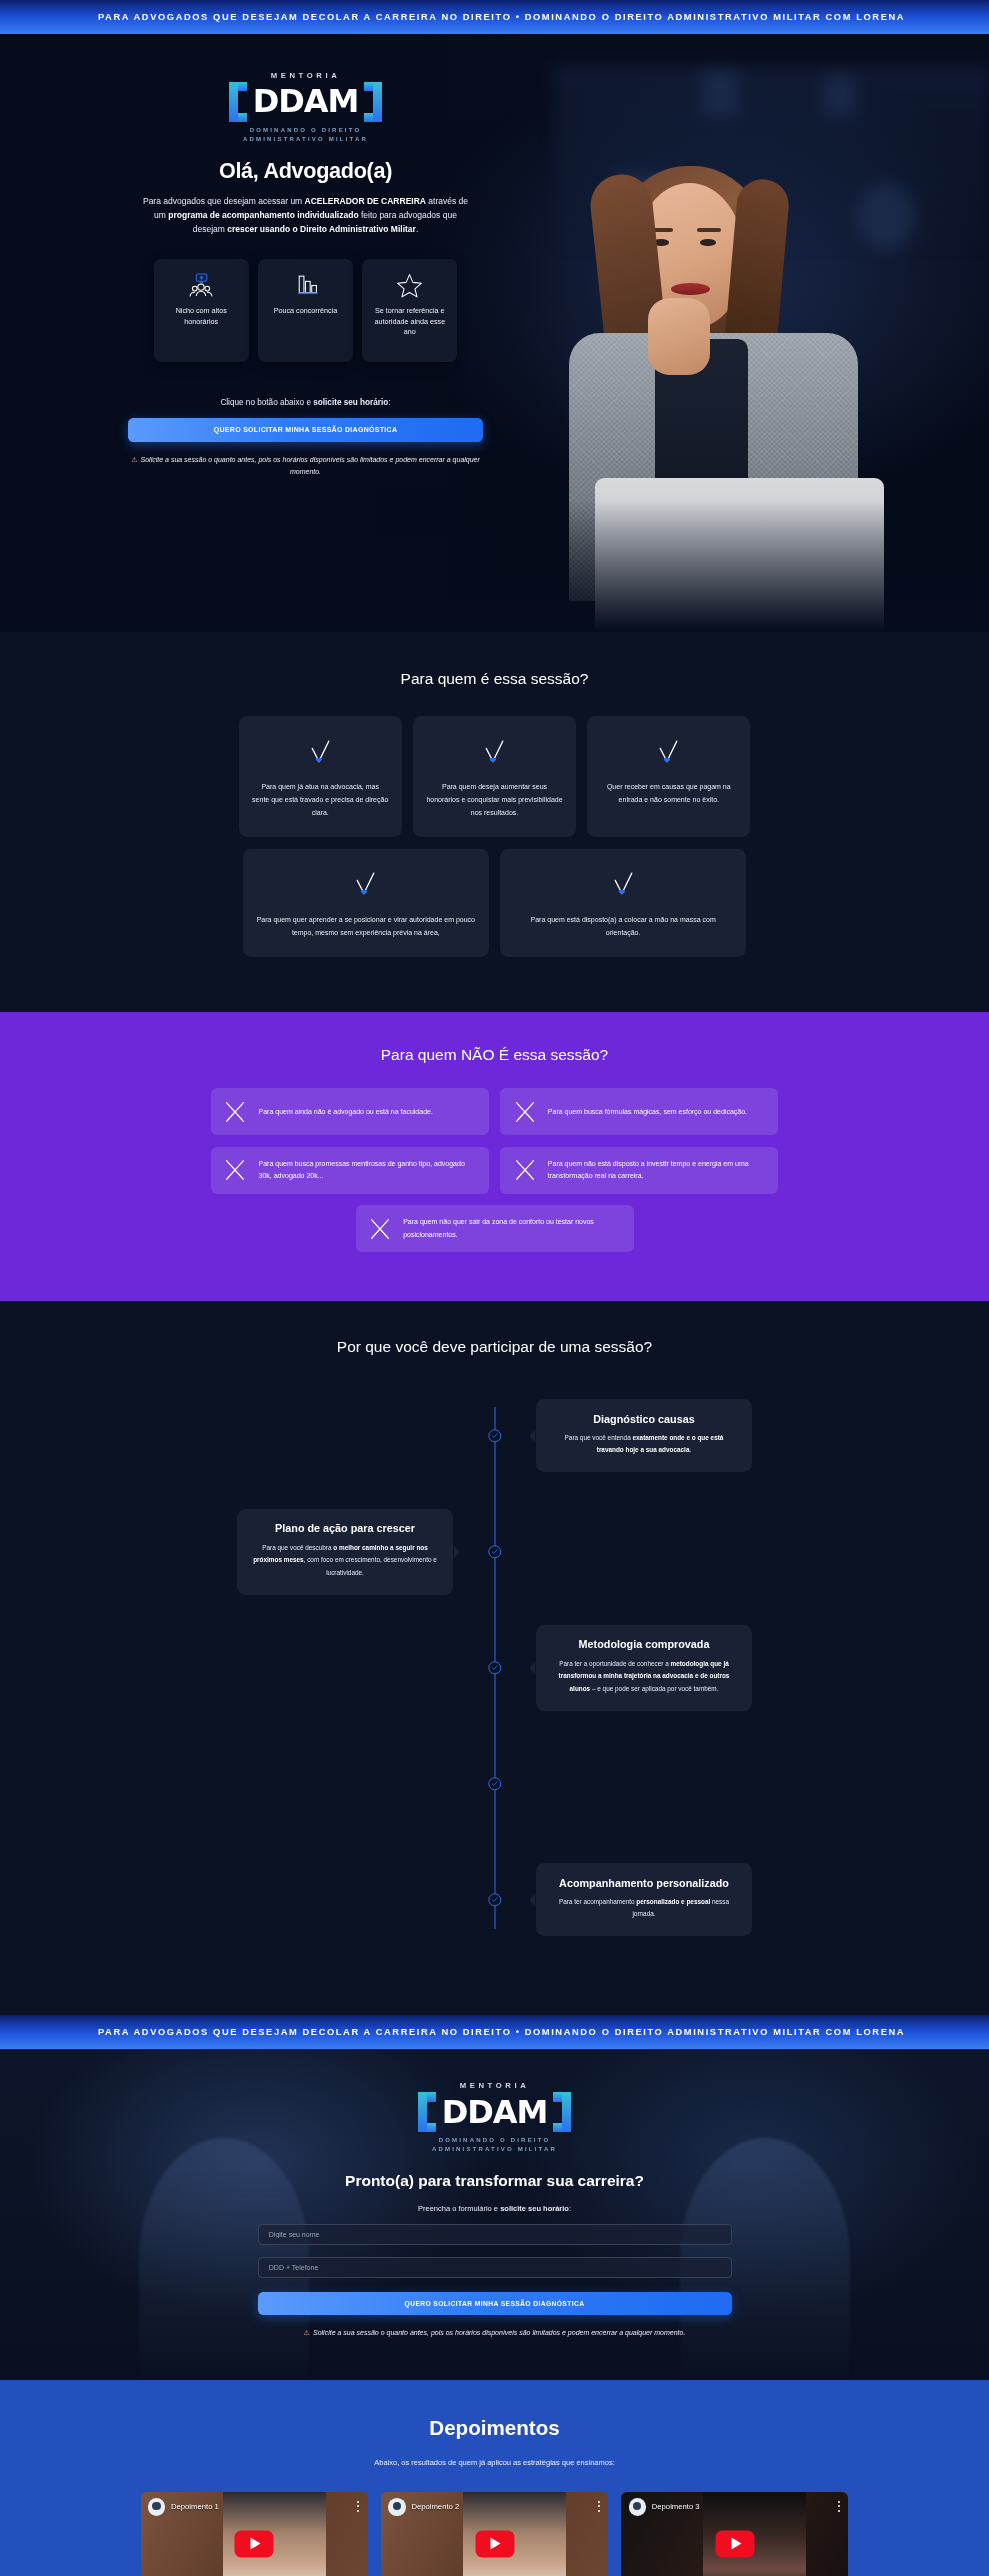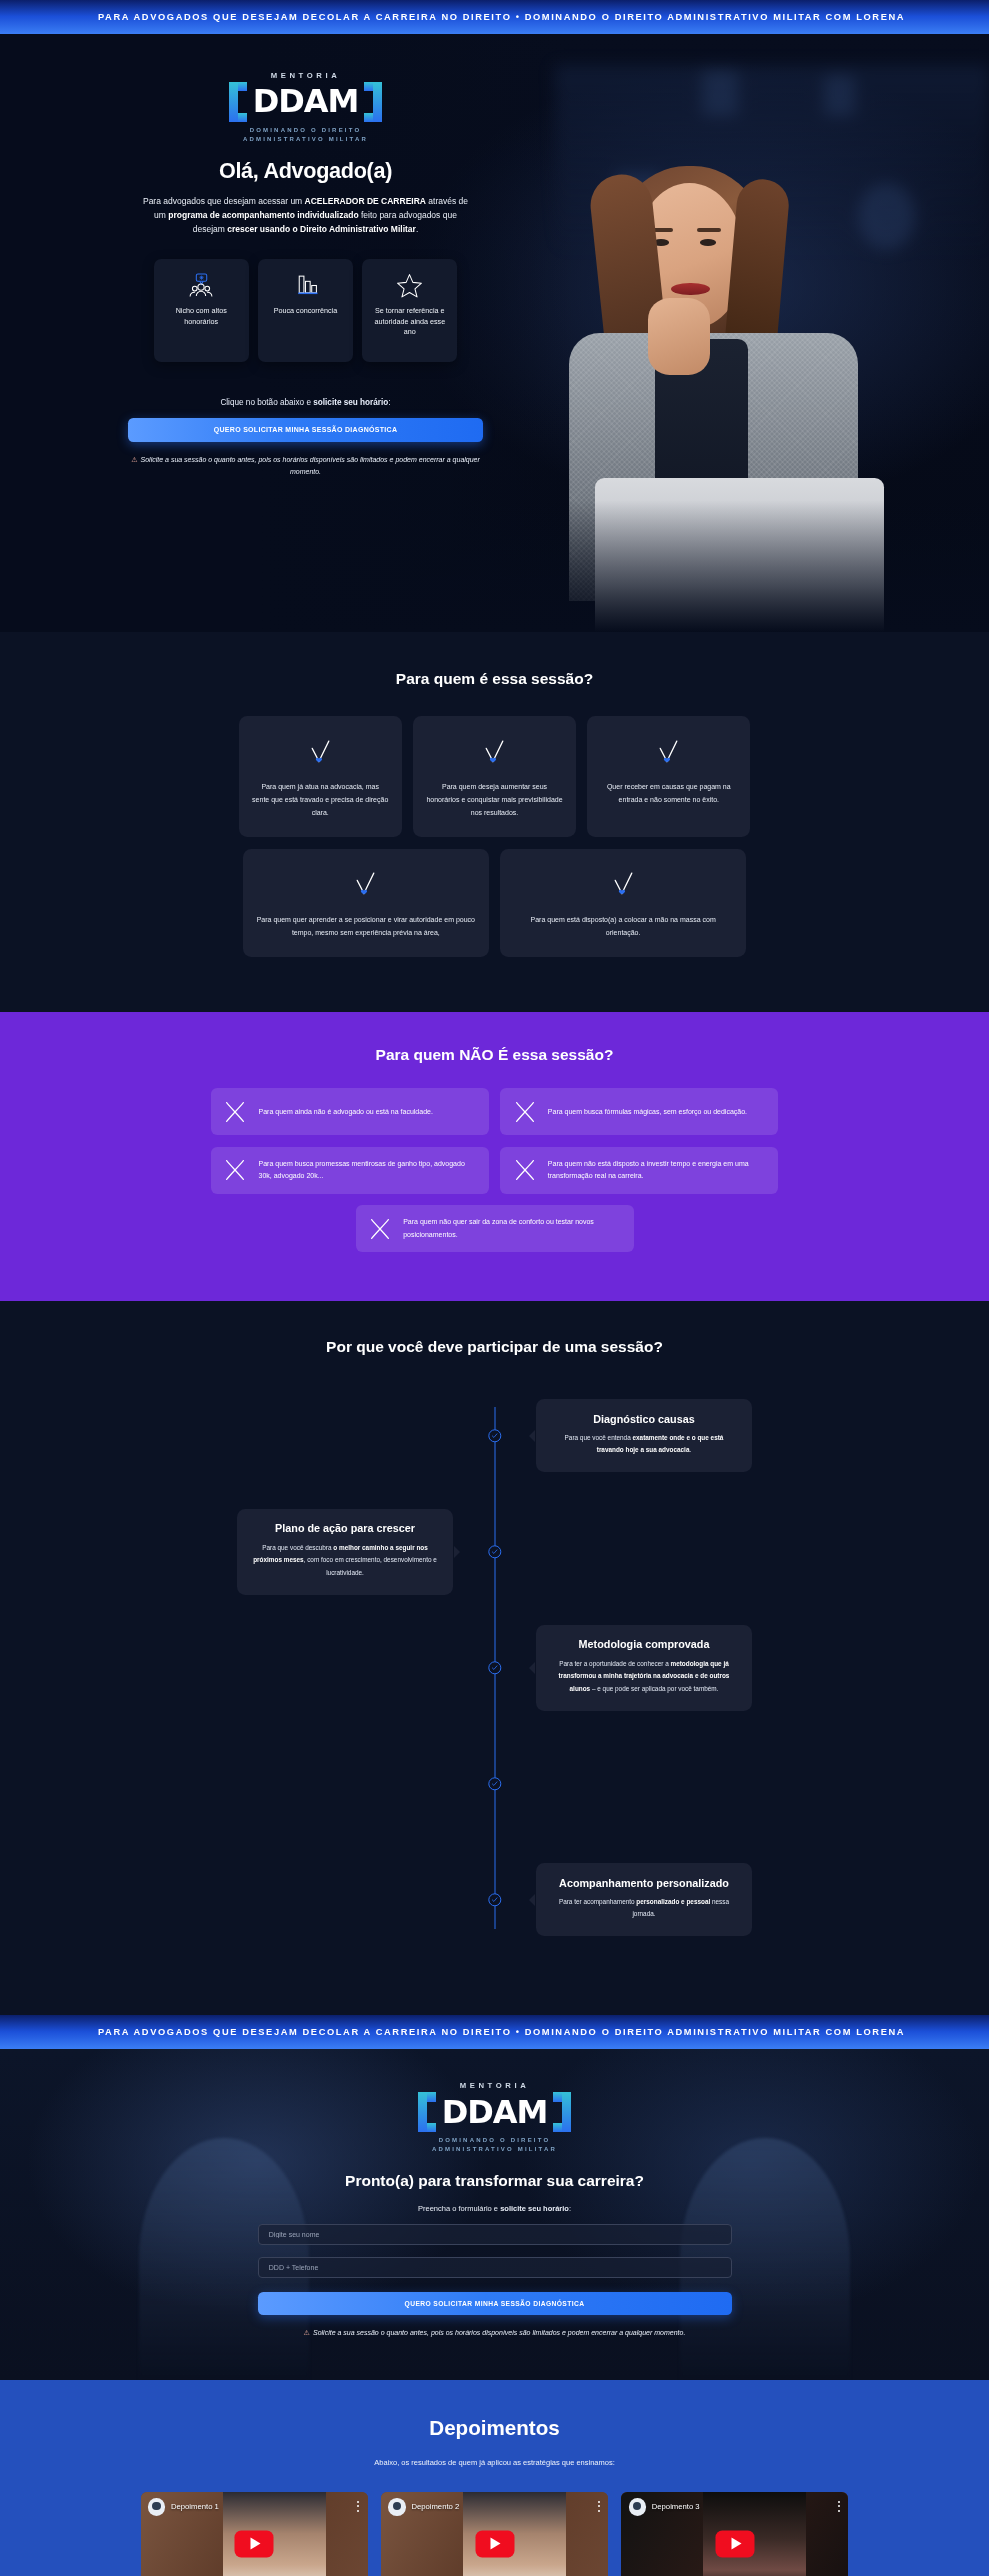--- a/index.html
+++ b/index.html
@@ -91,21 +91,21 @@
   .cta-note b{font-weight:800}
   .btn-cta{display:block;width:355px;margin:10.3px auto 0;height:24px;border:none;border-radius:5.2px;
     background:linear-gradient(90deg,#5b9bff 0%,#2f7bf6 45%,#1f6bf2 100%);
     color:#fff;font-size:7px;font-weight:800;letter-spacing:0.3px;cursor:pointer;
     box-shadow:0 3.1px 10.3px rgba(43,110,240,.45)}
   .warn{margin-top:12.4px;font-size:7px;font-style:italic;line-height:1.75;color:#eaf0fa}
   .warn .w-ico{color:#f3b1a1;font-style:normal;margin-right:3.1px}
 
   
   .sec-dark{background:#0b1224;padding:38px 0 44px}
-  .h2{text-align:center;font-size:15.5px;font-weight:700;color:#fff}
+  .h2{text-align:center;font-size:15.5px;font-weight:400;color:#fff}
   .grid-wrap{width:618px;margin:28px auto 0}
   .row{display:flex;gap:11.3px;justify-content:center;margin-bottom:11.3px}
   .yes-card{width:163px;background:#1b2134;border-radius:8.2px;padding:20.6px 13.4px 17.5px;
     display:flex;flex-direction:column;align-items:center;gap:15.5px;min-height:108px}
   .yes-card.wide{width:246px}
   .yes-card .txt{font-size:7px;line-height:1.85;text-align:center;color:#e7ecf5}
 
   
   .sec-blue{background:#6d28d9;padding:34px 0 38px}
   .no-wrap{width:577px;margin:24px auto 0}

